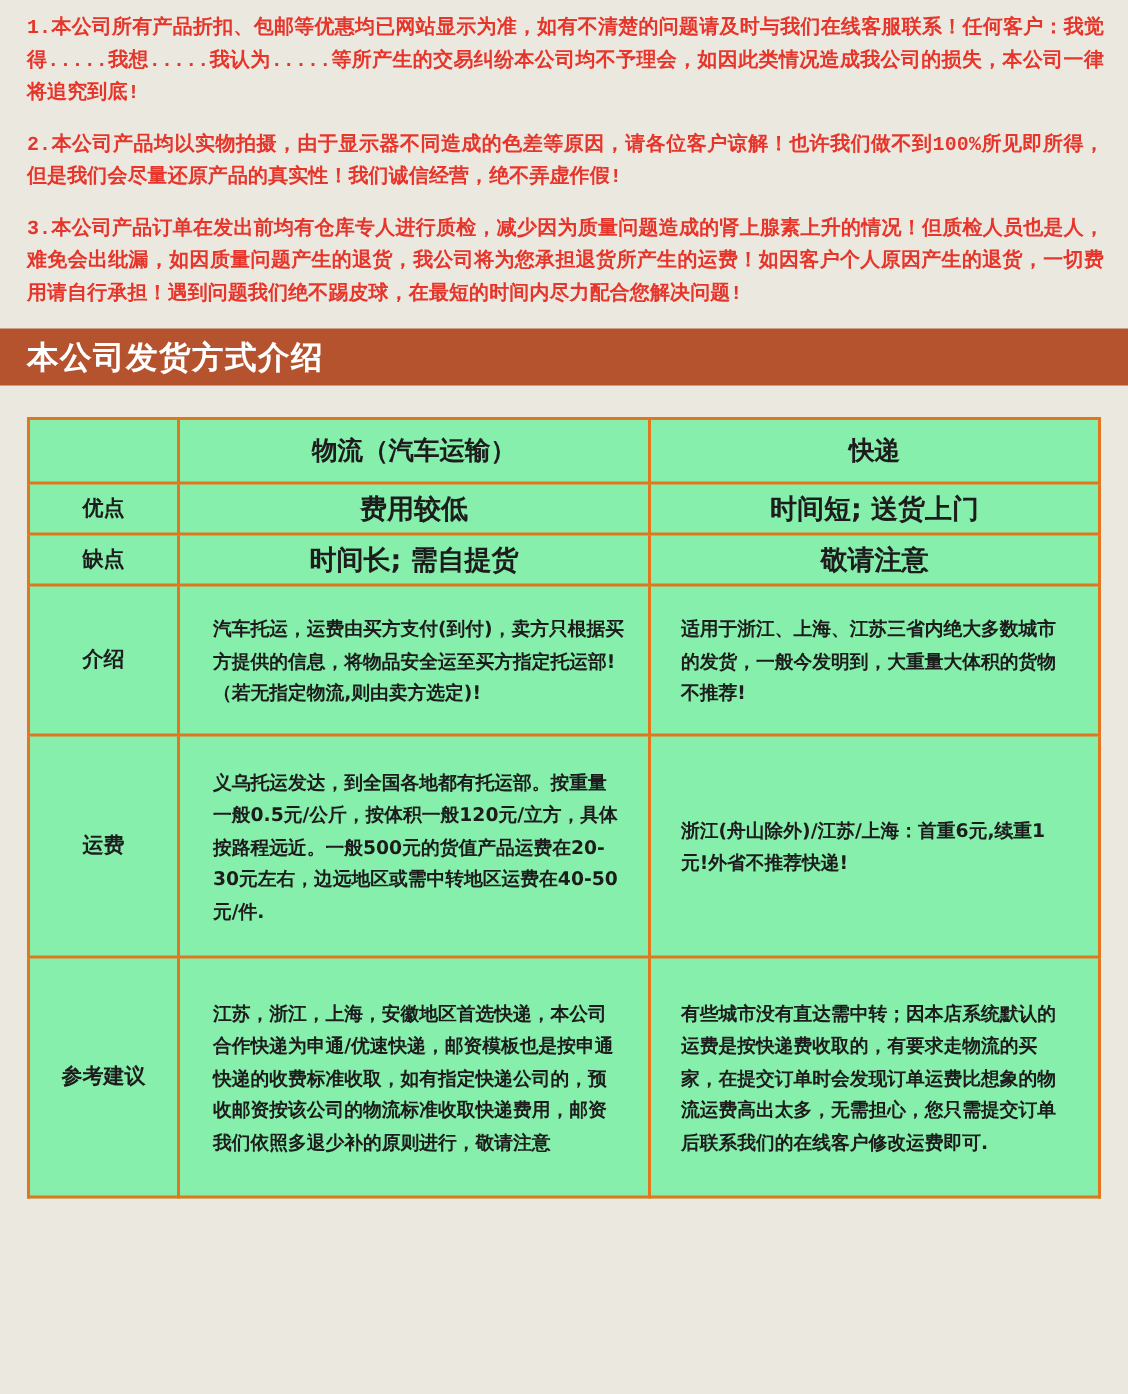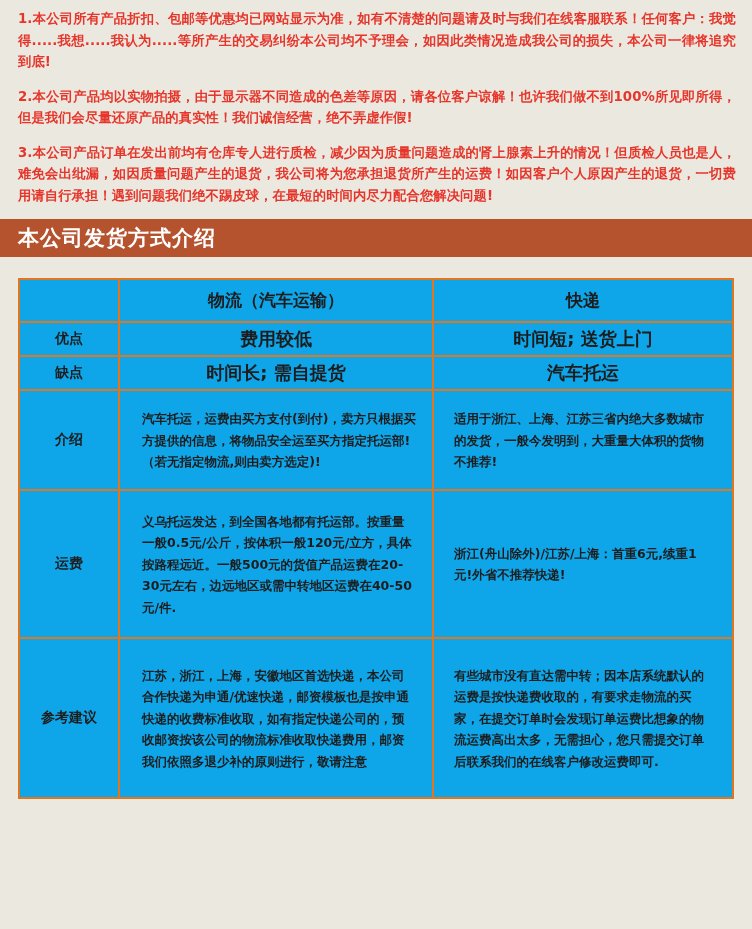--- a/index.html
+++ b/index.html
@@ -43,41 +43,42 @@
     line-height: 38px;
     text-align: left;
     padding-left: 18px;
     font-size: 21px;
   }
 
   
   .notice-block {
     padding: 8px 16px 0 18px;
     box-sizing: border-box;
+    font-family: Liberation Mono, monospace;
   }
   .notice-p {
     color: #e6362b;
     font-size: 13.3px;
     font-weight: bold;
     line-height: 1.62;
     margin: 0 0 13px 0;
     text-align: justify;
     letter-spacing: 0.1px;
   }
 
   
   .table-wrap {
     padding: 21px 20px 0 18px;
     box-sizing: border-box;
   }
   table.ship {
     width: 714px;
     border-collapse: collapse;
     table-layout: fixed;
-    background: #0ea5e9;
+    background: #86efac;
   }
   table.ship td {
     border: 2px solid #e2761f;
     vertical-align: middle;
     box-sizing: border-box;
   }
   .col-label  { width: 100px; }
   .col-logi   { width: 314px; }
   .col-exp    { width: 300px; }
 
@@ -160,21 +161,21 @@
 
         <tr>
           <td class="rlabel">优点</td>
           <td class="rval">费用较低</td>
           <td class="rval">时间短; 送货上门</td>
         </tr>
 
         <tr>
           <td class="rlabel">缺点</td>
           <td class="rval">时间长; 需自提货</td>
-          <td class="rval">汽车托运</td>
+          <td class="rval">敬请注意</td>
         </tr>
 
         <tr>
           <td class="rlabel h-intro">介绍</td>
           <td class="rpara h-intro">汽车托运，运费由买方支付(到付)，卖方只根据买方提供的信息，将物品安全运至买方指定托运部!（若无指定物流,则由卖方选定)!</td>
           <td class="rpara-wide h-intro">适用于浙江、上海、江苏三省内绝大多数城市的发货，一般今发明到，大重量大体积的货物不推荐!</td>
         </tr>
 
         <tr>
           <td class="rlabel h-fee">运费</td>

